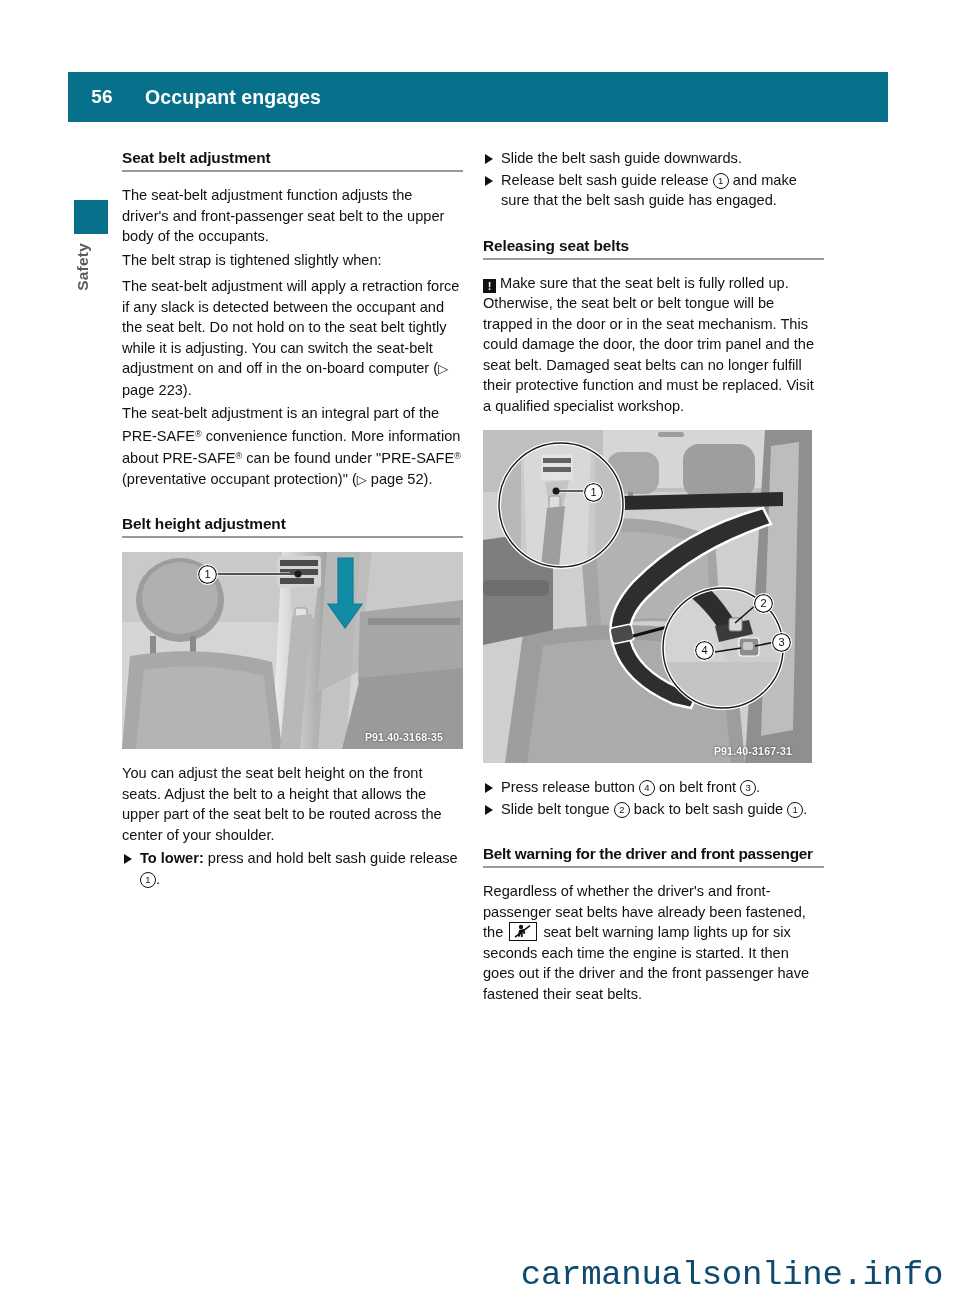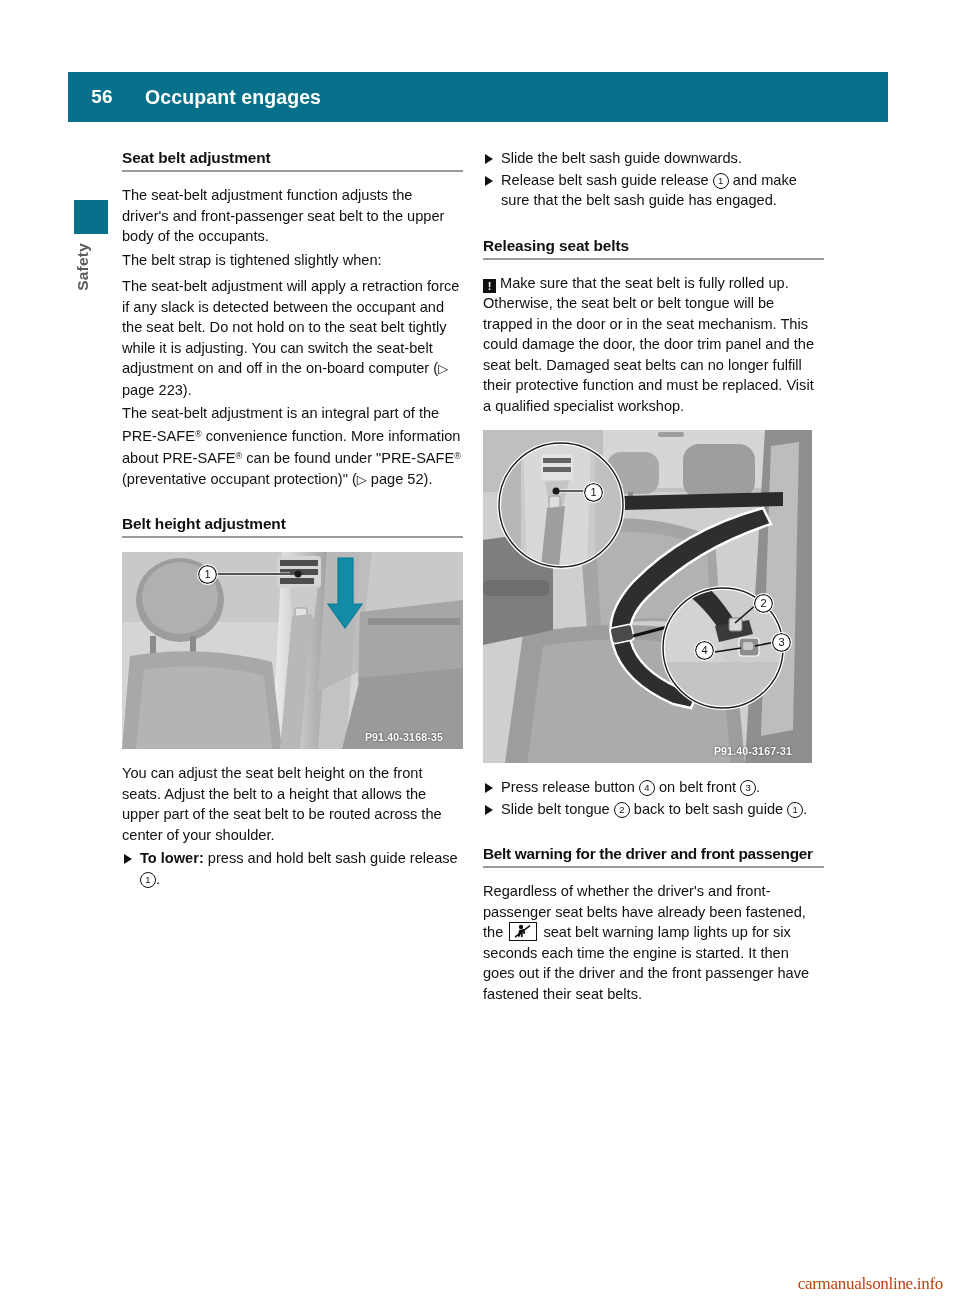--- a/index.html
+++ b/index.html
@@ -236,24 +236,24 @@
     text-align: center;
     box-shadow: 0 0 0 1.2px #111 inset;
     font-family: "Liberation Sans", sans-serif;
   }
 
   
   .watermark {
     position: absolute;
     right: 17px;
     bottom: 8px;
-    font-size: 17px;
-    color: #c2410c;
+    font-size: 34px;
+    color: #0c4a6e;
     letter-spacing: -0.3px;
-    font-family: Liberation Serif, serif;
+    font-family: Liberation Mono, monospace;
   }
 </style>
 </head>
 <body>
 
 <div class="header">
   <div class="header-pagenum">56</div>
   <div class="header-bar">
     <div class="header-title">Occupant engages</div>
   </div>

